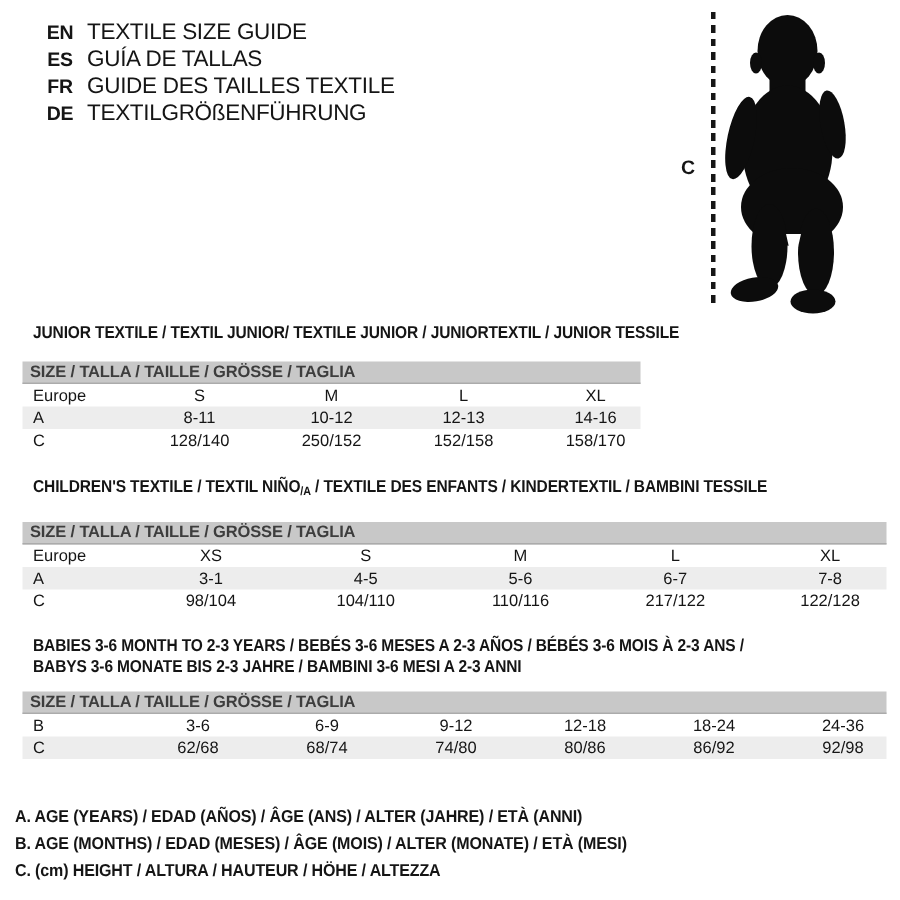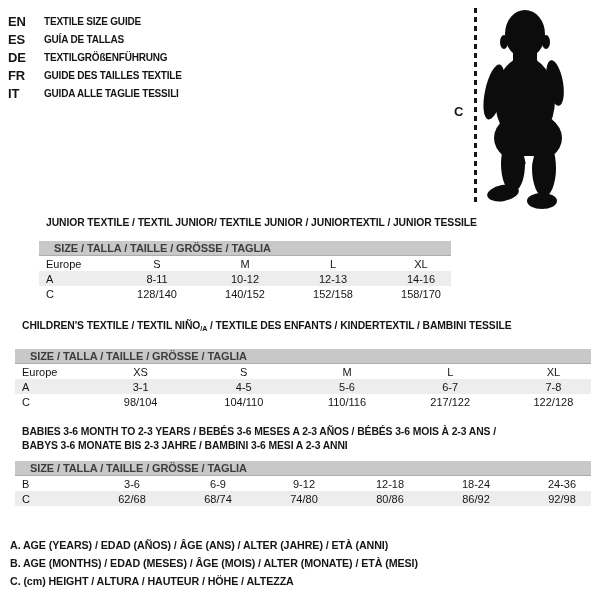--- a/index.html
+++ b/index.html
@@ -1,45 +1,45 @@
 <!DOCTYPE html>
 <html><head>
 <meta charset="utf-8">
 <style>
   html,body { margin:0; padding:0; }
   body { font-family: "Liberation Sans", sans-serif; background:#fff; }
   .page { position:relative; width:600px; height:600px; background:#ffffff; overflow:hidden;
           color:#151515; }
 
   
-  .langs { position:absolute; left:8px; top:12px; }
+  .langs { position:absolute; left:22px; top:12px;text-align:center; }
   .lang-row { display:flex; height:18px; align-items:center; }
   .lang-code { width:36px; font-size:13px; font-weight:bold; letter-spacing:-0.2px; }
-  .lang-label { font-size:10px; font-weight:bold; letter-spacing:-0.2px; white-space:nowrap; }
+  .lang-label { font-size:15px; font-weight:normal; letter-spacing:-0.2px; white-space:nowrap; }
 
   
   .figure { position:absolute; left:0; top:0; width:600px; height:215px; pointer-events:none; }
   .c-label { position:absolute; left:454px; top:104px; font-size:13px; font-weight:bold; }
   .dash-line { position:absolute; left:474px; top:8px; width:3px; height:198px;
                background-image:repeating-linear-gradient(to bottom,#161616 0px,#161616 5px,transparent 5px,transparent 9px); }
   .baby-svg { position:absolute; left:480px; top:4px; }
 
   
   .section { position:absolute; left:15px; }
   .sec-title { margin-left:7px; font-size:11.5px; font-weight:bold; line-height:14px;
                letter-spacing:-0.1px; white-space:nowrap; transform:scaleX(0.9); transform-origin:0 50%; }
   .sec-title .sub { font-size:8px; vertical-align:-2px; }
-  .sec1 { top:215px; width:412px;margin-left:24px; }
+  .sec1 { top:215px; width:412px; }
   .sec2 { top:318px; width:576px; }
   .sec3 { top:424px; width:576px; }
   .sec1 .size-bar { margin-top:12px; }
   .sec2 .size-bar { margin-top:13px; }
   .sec3 .size-bar { margin-top:9px; }
   .size-bar { height:15px; background:#c8c8c8; border-bottom:1px solid #ababab;
-              display:flex; align-items:center; padding-left:15px; box-sizing:border-box;
+              display:flex; align-items:center; padding-left:5px; box-sizing:border-box;
               font-size:11px; font-weight:bold; color:#3d3d3d; letter-spacing:-0.1px;
               transform-origin:0 50%;text-align:right; }
   .trow { display:grid; height:15px; align-items:center; font-size:11px;gap:28px; }
   .trow.stripe { background:#ededed; }
   .cols5 { grid-template-columns:60px repeat(4,1fr); }
   .cols6 { grid-template-columns:60px repeat(5,1fr); }
   .cols7 { grid-template-columns:60px repeat(6,1fr); }
   .cell { text-align:center; white-space:nowrap; }
   .cell.lbl { text-align:left; padding-left:7px; }
 
@@ -56,30 +56,26 @@
   <div class="langs">
     <div class="lang-row">
       <span class="lang-code">EN</span>
       <span class="lang-label">TEXTILE SIZE GUIDE</span>
     </div>
     <div class="lang-row">
       <span class="lang-code">ES</span>
       <span class="lang-label">GUÍA DE TALLAS</span>
     </div>
     <div class="lang-row">
-      <span class="lang-code">DE</span>
-      <span class="lang-label">TEXTILGRÖßENFÜHRUNG</span>
-    </div>
-    <div class="lang-row">
       <span class="lang-code">FR</span>
       <span class="lang-label">GUIDE DES TAILLES TEXTILE</span>
     </div>
     <div class="lang-row">
-      <span class="lang-code">IT</span>
-      <span class="lang-label">GUIDA ALLE TAGLIE TESSILI</span>
+      <span class="lang-code">DE</span>
+      <span class="lang-label">TEXTILGRÖßENFÜHRUNG</span>
     </div>
   </div>
 
   <div class="figure">
     <span class="c-label">C</span>
     <div class="dash-line"></div>
     <svg class="baby-svg" width="95" height="208" viewBox="0 0 95 208" xmlns="http://www.w3.org/2000/svg">
       <g fill="#0c0c0c">
         <ellipse cx="45" cy="30" rx="20" ry="24"></ellipse>
         <ellipse cx="24" cy="38" rx="4" ry="7"></ellipse>
@@ -111,21 +107,21 @@
     <div class="trow cols5 stripe">
       <div class="cell lbl">A</div>
       <div class="cell">8-11</div>
       <div class="cell">10-12</div>
       <div class="cell">12-13</div>
       <div class="cell">14-16</div>
     </div>
     <div class="trow cols5">
       <div class="cell lbl">C</div>
       <div class="cell">128/140</div>
-      <div class="cell">140/152</div>
+      <div class="cell">250/152</div>
       <div class="cell">152/158</div>
       <div class="cell">158/170</div>
     </div>
   </div>
 
   <div class="section sec2">
     <div class="sec-title">
       <span>CHILDREN'S TEXTILE / TEXTIL NIÑO</span><span class="sub">/A</span><span> / TEXTILE DES ENFANTS / KINDERTEXTIL / BAMBINI TESSILE</span>
     </div>
     <div class="size-bar">SIZE / TALLA / TAILLE / GRÖSSE / TAGLIA</div>

